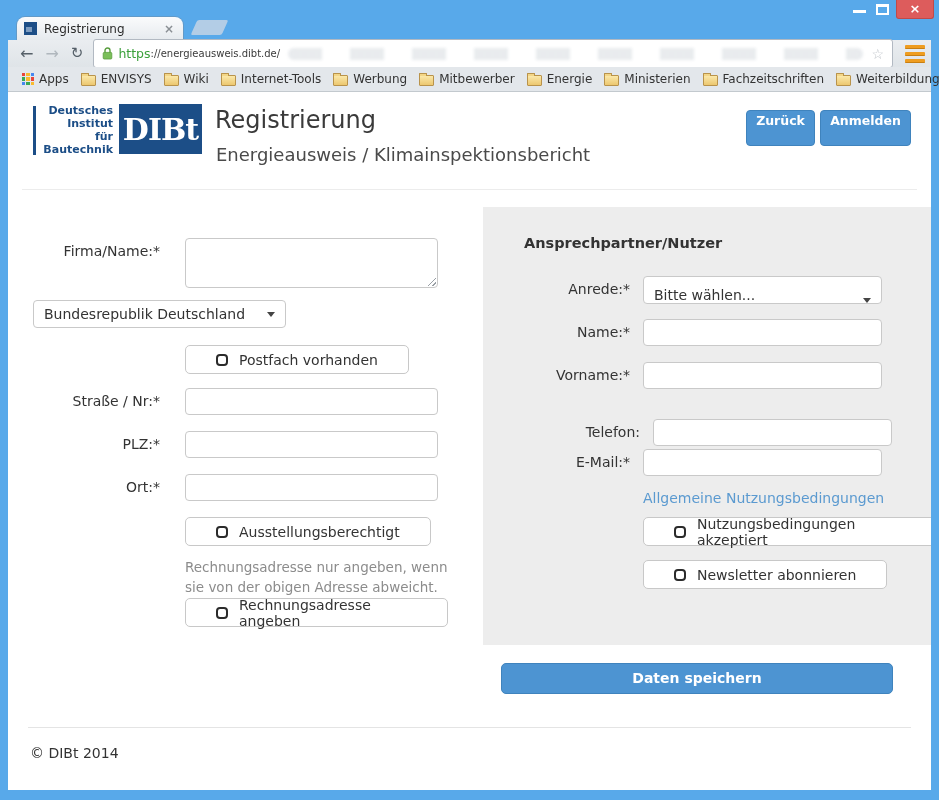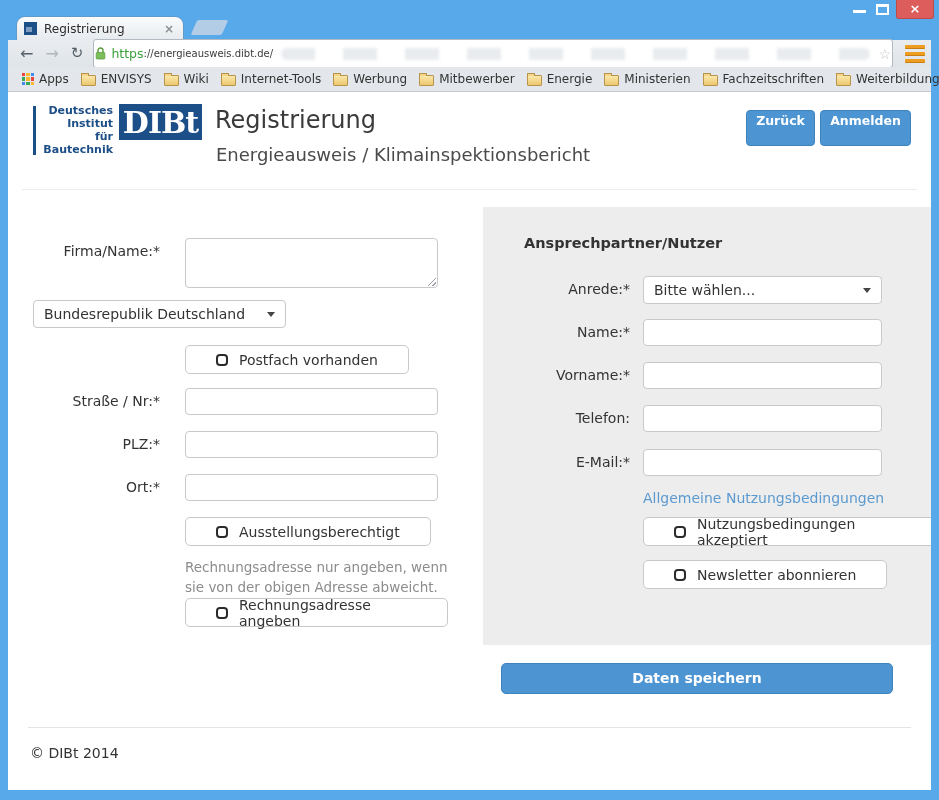--- a/index.html
+++ b/index.html
@@ -28,21 +28,21 @@
   .newtab{position:absolute; left:194px; top:20px; width:31px; height:15px; background:#b3cde6;
     transform:skewX(-24deg); border-radius:2px;}
 
   
   .toolbar{position:absolute; left:8px; top:40px; width:923px; height:27px;
     background:linear-gradient(#eaedf0,#dfe4e8); display:flex; align-items:center; padding:0 6px;}
   .nav-btn{font-family:"DejaVu Sans",sans-serif; font-size:16px; line-height:1; padding:0 6px; color:#566069;}
   .nav-btn.disabled{color:#b0b7bd;}
   .nav-btn.reload{font-size:15px;}
   .omnibox{flex:1 1 auto; height:29px; background:#fff; border:1px solid #b2b9c2; border-radius:3px;
-    margin:0 8px 0 4px; display:flex; align-items:center; padding:0 1px; overflow:hidden;}
+    margin:0 8px 0 4px; display:flex; align-items:center; padding:0 8px; overflow:hidden;}
   .lock-icon{margin-right:5px; display:flex;}
   .url-scheme{font-size:12.5px; color:#3ba03b;}
   .url-rest{font-size:10px; color:#3a3a3a;}
   .url-smudge{flex:1 1 auto; height:12px; margin:0 8px; border-radius:6px;
     background:repeating-linear-gradient(90deg, rgba(214,219,224,.55) 0 34px, rgba(255,255,255,0) 34px 62px);
     filter:blur(1.5px);}
   .star-icon{color:#c0c5ca; font-size:14px; line-height:1;}
   .menu-btn{width:20px; display:flex; flex-direction:column; gap:3px; margin-left:4px;}
   .menu-btn i{display:block; height:4px; background:var(--burger-orange); border-bottom:1px solid #c87f12; border-radius:1px;}
 
@@ -61,21 +61,21 @@
   .folder::before{content:""; position:absolute; top:-3px; left:-1px; width:6px; height:2px;
     background:#f3d687; border:1px solid #b9934b; border-bottom:none; border-radius:1px 1px 0 0;}
   .bm-spacer{flex:1 1 auto;}
 
   
   .page{position:absolute; left:8px; top:92px; width:923px; height:698px; background:#fff; overflow:hidden;}
 
   .logo-bar{position:absolute; left:25px; top:14px; width:3px; height:49px; background:var(--logo-blue);}
   .logo-text{position:absolute; left:33px; top:13px; width:72px; text-align:right;
     font-size:11px; font-weight:bold; color:var(--logo-blue); line-height:1.18;}
-  .logo-mark{position:absolute; left:111px; top:12px; width:83px; height:36px; background:var(--logo-blue);
+  .logo-mark{position:absolute; left:111px; top:12px; width:83px; height:50px; background:var(--logo-blue);
     color:#fff; display:flex; align-items:center; justify-content:center;
     font-family:"DejaVu Serif","Liberation Serif",serif; font-weight:bold; font-size:30px; letter-spacing:-1px;}
   .page-title{position:absolute; left:207px; top:14px; font-size:24px; color:#3a3a3a;}
   .page-subtitle{position:absolute; left:208px; top:52px; font-size:18px; color:#4a4a4a;}
   .hdr-btn{position:absolute; top:18px; height:36px; background:var(--accent); border:1px solid #3f83bd;
     border-radius:4px; color:#fff; font-size:12.5px; font-weight:bold; text-align:center; line-height:20px;}
   .btn-back{left:738px; width:69px;}
   .btn-login{left:812px; width:91px;}
   .hdr-divider{position:absolute; left:14px; top:97px; width:895px; height:0; border-top:1px solid #ececec;}
 
@@ -97,21 +97,21 @@
     background:#fff; border:1px solid #c8c8c8; border-radius:5px; font-size:14px; color:#333;}
   .chk-box{width:12px; height:12px; border:2px solid #2b2b2b; border-radius:4px; background:#fff; flex:0 0 auto;}
   .note{position:absolute; left:177px; font-size:13.5px; color:#8c8c8c; line-height:1.45;}
 
   .col-left{position:absolute; left:0; top:0; width:440px; height:560px;}
 
   .panel{position:absolute; left:475px; top:115px; width:477px; height:438px; background:var(--panel-gray);}
   .panel-title{position:absolute; left:41px; top:28px; font-size:14.5px; font-weight:bold; color:#333;}
   .panel .lbl{width:147px;}
   .panel .ctl{margin-left:13px;}
-  .panel .txt,.panel .select{width:239px;}
+  .panel .txt,.panel .select{width:239px;align-items:flex-end;}
   .terms-link{position:absolute; left:160px; top:283px; font-size:14px; color:var(--link-blue);}
 
   .save-btn{position:absolute; left:493px; top:571px; width:392px; height:31px; background:var(--accent);
     border:1px solid #3f83bd; border-radius:5px; color:#fff; font-size:14px; font-weight:bold;
     text-align:center; line-height:29px;}
 
   .footer-divider{position:absolute; left:20px; top:635px; width:883px; border-top:1px solid #e4e4e4;}
   .footer-text{position:absolute; left:22px; top:653px; font-size:14px; color:#333;}
 </style>
 </head>
@@ -285,21 +285,21 @@
         </span>
       </div>
       <div class="row" style="top:112px;">
         <span class="lbl">Name:*</span>
         <span class="ctl txt"></span>
       </div>
       <div class="row" style="top:155px;">
         <span class="lbl">Vorname:*</span>
         <span class="ctl txt"></span>
       </div>
-      <div class="row" style="top:198px;">
+      <div class="row" style="top:212px;margin-left:10px;">
         <span class="lbl">Telefon:</span>
         <span class="ctl txt"></span>
       </div>
       <div class="row" style="top:242px;">
         <span class="lbl">E-Mail:*</span>
         <span class="ctl txt"></span>
       </div>
       <div class="terms-link">Allgemeine Nutzungsbedingungen</div>
       <div class="row" style="top:310px; left:160px;">
         <span class="chk-btn">

